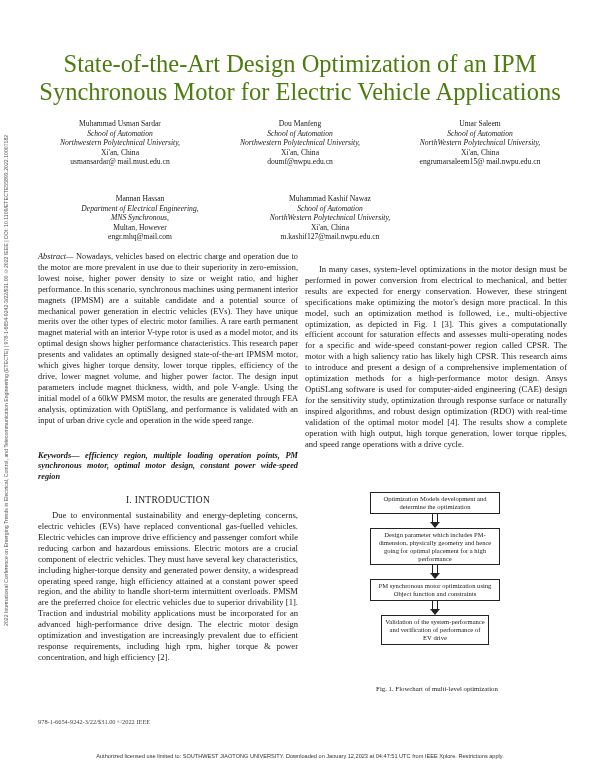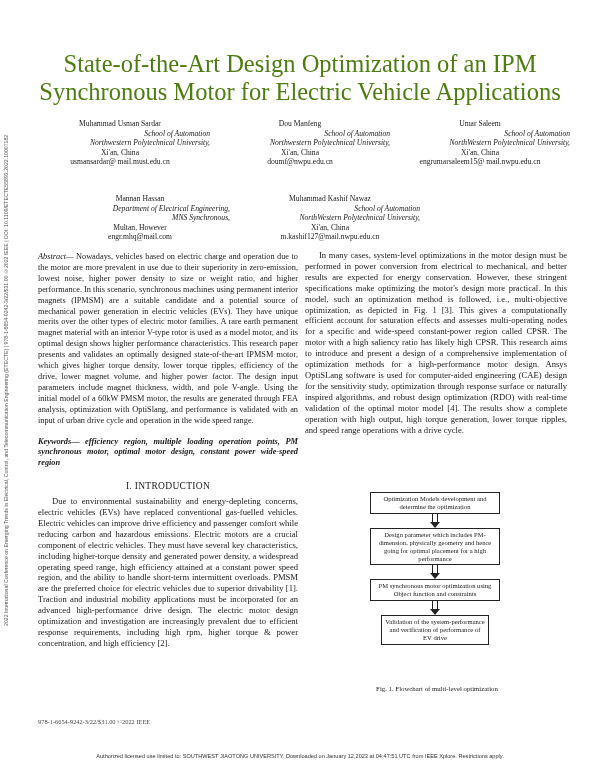--- a/index.html
+++ b/index.html
@@ -10,28 +10,28 @@
     font-family: "Liberation Sans", sans-serif; font-size: 5.2px; color: #555; white-space: nowrap; text-align: center;
   }
   .title {
     position: absolute; left: 30px; top: 50px; width: 540px; text-align: center;
     font-size: 24.5px; line-height: 28px; color: #4d7c0f;
   }
   .authors-row { position: absolute; left: 30px; width: 540px; display: flex; }
   .authors-row.r1 { top: 119px; justify-content: space-between; }
   .authors-row.r2 { top: 194px; padding-left: 0; }
   .author { width: 180px; text-align: center; font-size: 7.6px; line-height: 9.6px; }
-  .author .aff { font-style: italic; text-align: right; }
+  .author .aff { font-style: italic; }
   .authors-row.r2 .author { width: 180px; }
   .col { position: absolute; font-size: 8.6px; line-height: 10.9px; text-align: justify; }
   .col.left { left: 38px; top: 252px; width: 260px; }
-  .col.right { left: 305px; top: 250px; width: 262px; }
+  .col.right { left: 305px; top: 264px; width: 262px; }
   .abstract { font-weight: normal; font-size: 8.3px; line-height: 10.9px; margin: 0; }
   .abstract .lead { font-style: italic; }
-  .keywords { font-weight: bold; font-style: italic; font-size: 8.3px; line-height: 10.9px; margin: 10px 0 0 0; }
+  .keywords { font-weight: bold; font-style: italic; font-size: 8.3px; line-height: 10.9px; margin: 24px 0 0 0; }
   .section-heading { text-align: center; font-size: 9.5px; margin: 12px 0 4px 0; letter-spacing: 0.3px; }
   p.body { margin: 0; text-indent: 14px; }
   .flowchart { position: absolute; left: 360px; top: 492px; width: 150px; }
   .fbox { border: 1.3px solid #222; font-size: 6.6px; line-height: 8px; text-align: center; padding: 2px 3px; margin: 0 auto; background: #fff; overflow: hidden; }
   .fb1 { width: 122px; }
   .fb2 { width: 122px; height: 31px; }
   .fb3 { width: 122px; }
   .fb4 { width: 100px; }
   .arrow { width: 10px; height: 14px; margin: 0 auto; position: relative; }
   .arrow::before { content: ""; position: absolute; left: 2px; top: 0; width: 4px; height: 8px; border-left: 1px solid #222; border-right: 1px solid #222; }

